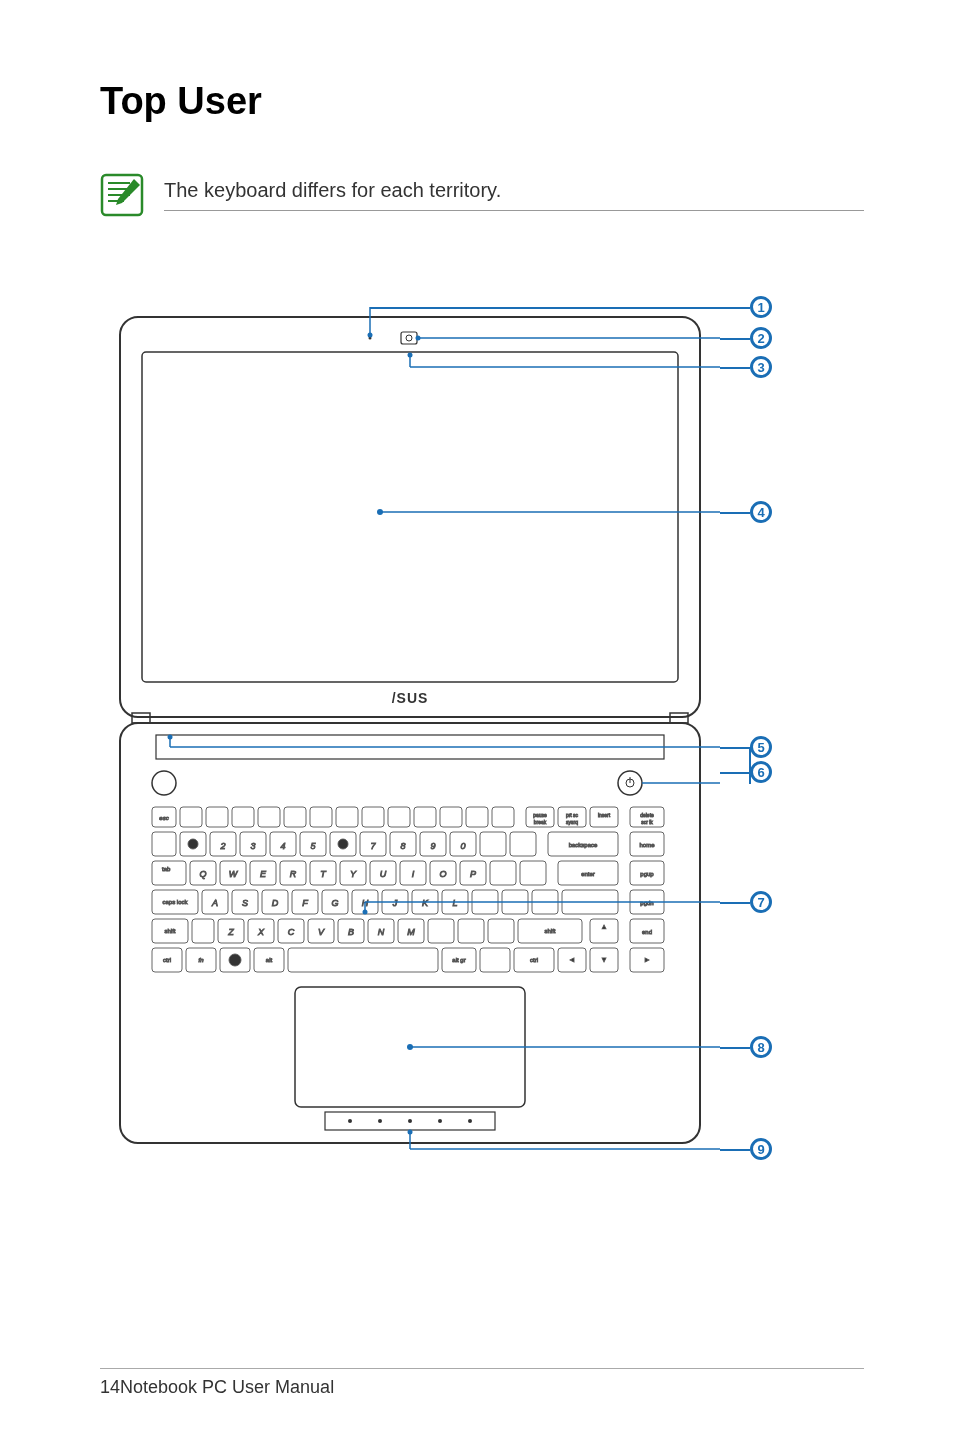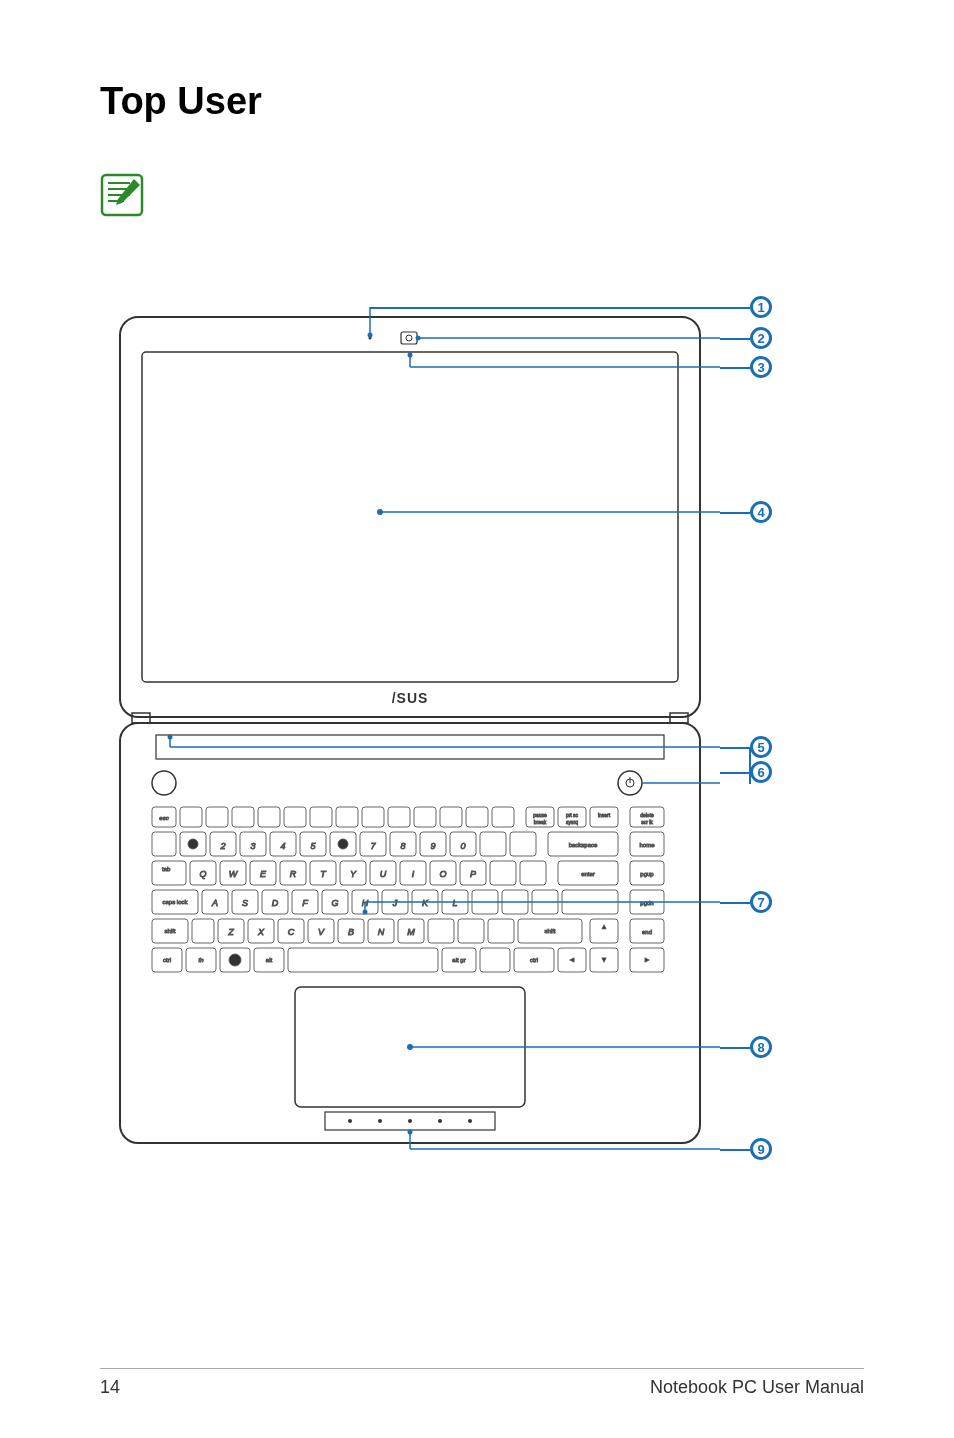--- a/index.html
+++ b/index.html
@@ -71,40 +71,42 @@
       position: absolute;
       background: #1a6eb5;
       width: 2px;
     }
     .footer {
       position: absolute;
       bottom: 40px;
       left: 100px;
       right: 90px;
       display: flex;
-      justify-content: space-between;
       font-size: 18px;
       color: #333;
       border-top: 1px solid #aaa;
       padding-top: 8px;
     }
   </style>
 </head>
 <body>
 
 <h1 class="page-title">Top User</h1>
 
 <div class="note-row">
   <span class="note-icon">
     <svg viewBox="0 0 44 44" width="44" height="44">
       <rect x="2" y="2" width="40" height="40" rx="4" fill="#fff" stroke="#2a8a2a" stroke-width="2.5"></rect>
       <path d="M8 10 L30 10 M8 16 L30 16 M8 22 L30 22 M8 28 L24 28" stroke="#2a8a2a" stroke-width="2" fill="none"></path>
       <path d="M34 6 L40 12 L22 30 L16 32 L18 26 Z" fill="#2a8a2a"></path>
     </svg>
   </span>
+  <div class="note-text-wrap">
+    <span class="note-text">The keyboard differs for each territory.</span>
+  </div>
 </div>
 
 <div class="diagram-area">
 
   <svg class="laptop-svg" width="620" height="880" viewBox="0 0 620 880" style="position:absolute;left:0;top:0;">
 
     <rect x="20" y="40" width="580" height="400" rx="18" fill="none" stroke="#333" stroke-width="2"></rect>
 
     <rect x="42" y="75" width="536" height="330" rx="4" fill="#fff" stroke="#333" stroke-width="1.5"></rect>
 

